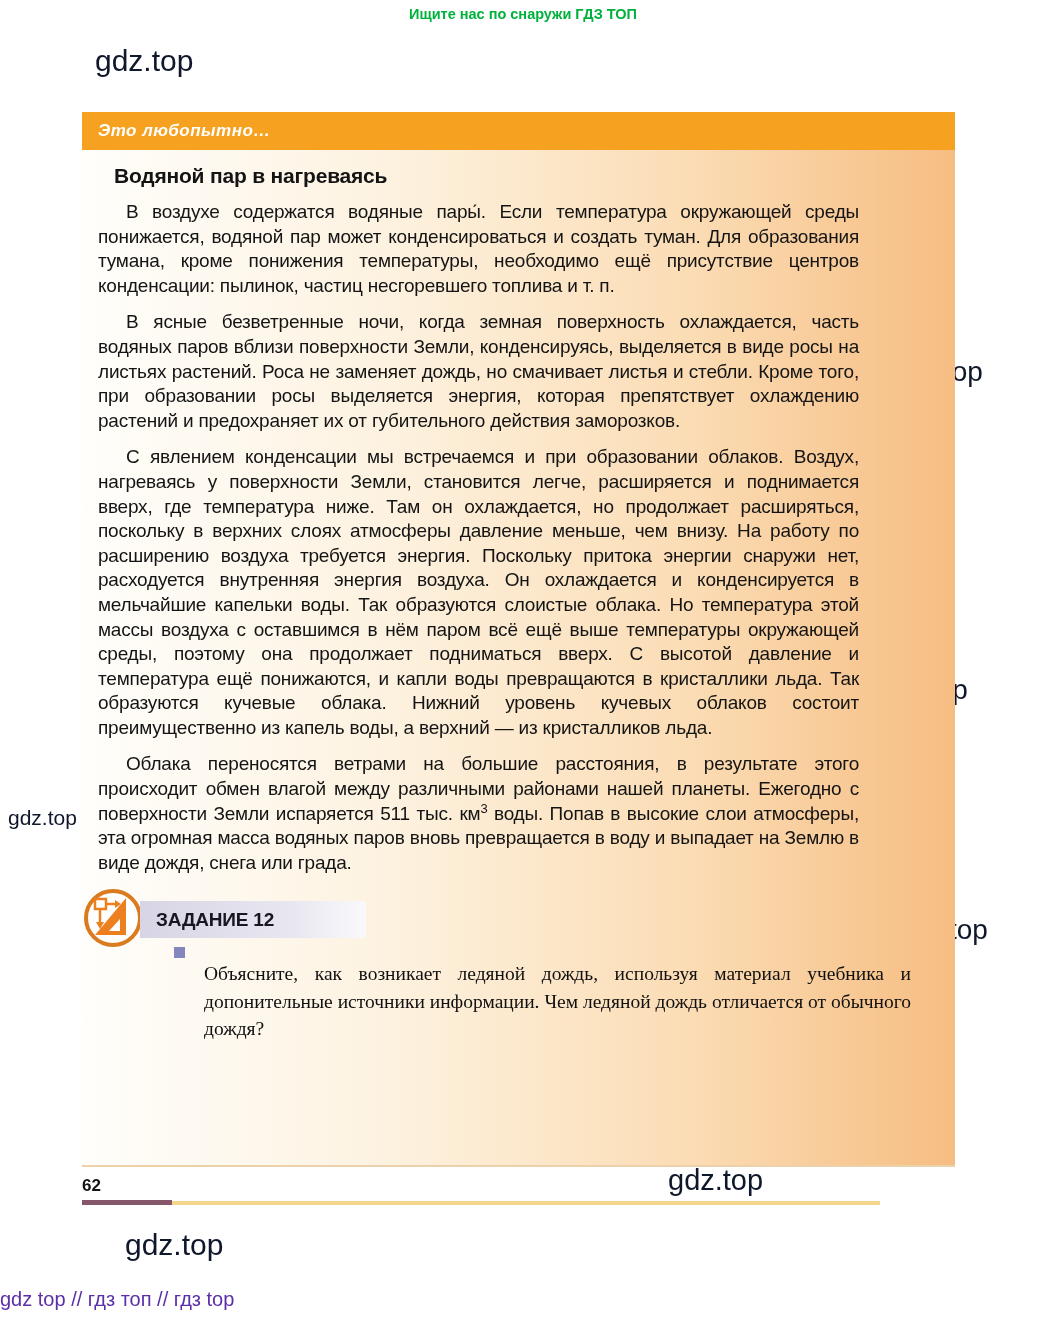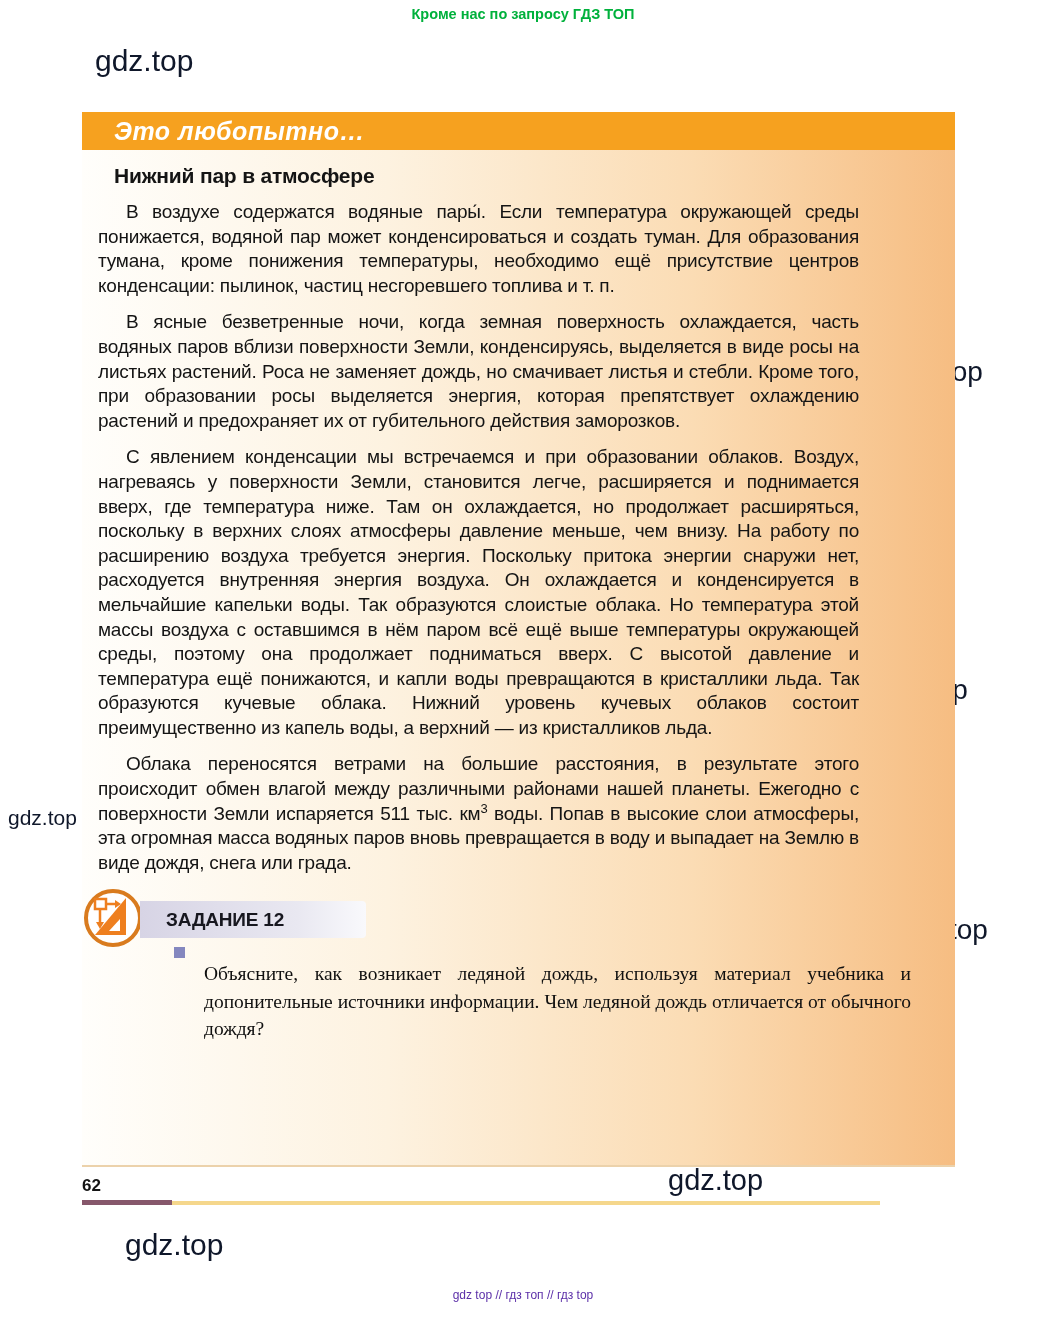--- a/index.html
+++ b/index.html
@@ -24,83 +24,83 @@
   .wm8{left:668px;top:1164px;font-size:29px;}
   .wm9{left:125px;top:1228px;font-size:30px;}
   
   .content{
     position:absolute;left:82px;top:112px;width:873px;height:1053px;
     background:linear-gradient(to right,#fffefb 0%,#fdf2e0 35%,#fbdcb4 70%,#f6bd82 100%);
     border-bottom:2px solid #ecd2ab;
   }
   .banner{
     height:38px;background:#f6a11f;color:#ffffff;
-    font-size:25px;font-weight:bold;font-style:italic;
-    line-height:38px;padding-left:32px;letter-spacing:.5px;
+    font-size:17px;font-weight:bold;font-style:italic;
+    line-height:38px;padding-left:16px;letter-spacing:.5px;
   }
   .text-col{padding:8px 84px 0 4px;}
   .article-heading{
     font-size:21px;font-weight:bold;margin:6px 0 8px 28px;letter-spacing:-.2px;
   }
   .text-col p{
     margin:12px;text-indent:28px;text-align:justify;
     font-size:19px;line-height:24.6px;letter-spacing:-.2px;
   }
   .text-col p sup{font-size:13px;line-height:0;}
   
   .task{position:relative;margin-top:10px;height:150px;}
   .task-icon{position:absolute;left:-4px;top:0;width:62px;height:62px;}
   .task-band{
     position:absolute;left:54px;top:14px;width:226px;height:37px;
     background:linear-gradient(to right,#d7d4e5 0%,#e9e8f1 70%,#f9f9fc 100%);
     border-radius:0 4px 4px 0;
   }
   .task-label{
-    line-height:37px;padding-left:26px;font-size:19px;font-weight:bold;color:#17171f;
+    line-height:37px;padding-left:16px;font-size:19px;font-weight:bold;color:#17171f;
     letter-spacing:-.2px;
   }
   .task-bullet{
     position:absolute;left:88px;top:60px;width:11px;height:11px;background:#8487bf;
   }
   .task-text{
     position:absolute;left:118px;top:48px;width:707px;
     font-family:"Liberation Serif",serif;font-size:19.5px;line-height:27.5px;
     text-align:justify;color:#101010;margin-top:25px;
   }
   
   .page-num{position:absolute;left:82px;top:1176px;font-size:17px;font-weight:bold;}
   .rule-maroon{position:absolute;left:82px;top:1200px;width:90px;height:5px;background:#86576b;}
   .rule-yellow{position:absolute;left:172px;top:1201px;width:708px;height:4px;background:#f5d78c;}
   .footer-links{
-    position:absolute;left:0;top:1288px;width:100%;text-align:center;
-    color:#5b2fa8;font-size:12px;
+    position:absolute;left:0;top:1288px;width:100%;text-align:left;
+    color:#5b2fa8;font-size:20px;
   }
 </style>
 </head>
 <body>
 
-<div class="top-hint">Кроме нас по запросу ГДЗ ТОП</div>
+<div class="top-hint">Ищите нас по снаружи ГДЗ ТОП</div>
 
 <span class="wm wm1">gdz.top</span>
 <span class="wm wm2">gdz.top</span>
 <span class="wm wm3">gdz.top</span>
 <span class="wm wm4">gdz.top</span>
 <span class="wm wm5">gdz.top</span>
 <span class="wm wm6">gdz.top</span>
 <span class="wm wm7">gdz.top</span>
 <span class="wm wm8">gdz.top</span>
 <span class="wm wm9">gdz.top</span>
 
 <div class="content">
   <div class="banner">
     <span>Это любопытно…</span>
   </div>
 
   <div class="text-col">
-    <div class="article-heading">Нижний пар в атмосфере</div>
+    <div class="article-heading">Водяной пар в нагреваясь</div>
     <p>В воздухе содержатся водяные пары́. Если температура окружающей среды понижается, водяной пар может конденсироваться и создать туман. Для образования тумана, кроме понижения температуры, необходимо ещё присутствие центров конденсации: пылинок, частиц несгоревшего топлива и т. п.</p>
     <p>В ясные безветренные ночи, когда земная поверхность охлаждается, часть водяных паров вблизи поверхности Земли, конденсируясь, выделяется в виде росы на листьях растений. Роса не заменяет дождь, но смачивает листья и стебли. Кроме того, при образовании росы выделяется энергия, которая препятствует охлаждению растений и предохраняет их от губительного действия заморозков.</p>
     <p>С явлением конденсации мы встречаемся и при образовании облаков. Воздух, нагреваясь у поверхности Земли, становится легче, расширяется и поднимается вверх, где температура ниже. Там он охлаждается, но продолжает расширяться, поскольку в верхних слоях атмосферы давление меньше, чем внизу. На работу по расширению воздуха требуется энергия. Поскольку притока энергии снаружи нет, расходуется внутренняя энергия воздуха. Он охлаждается и конденсируется в мельчайшие капельки воды. Так образуются слоистые облака. Но температура этой массы воздуха с оставшимся в нём паром всё ещё выше температуры окружающей среды, поэтому она продолжает подниматься вверх. С высотой давление и температура ещё понижаются, и капли воды превращаются в кристаллики льда. Так образуются кучевые облака. Нижний уровень кучевых облаков состоит преимущественно из капель воды, а верхний — из кристалликов льда.</p>
     <p><span>Облака переносятся ветрами на большие расстояния, в результате этого происходит обмен влагой между различными районами нашей планеты. Ежегодно с поверхности Земли испаряется 511 тыс. км</span><sup>3</sup><span> воды. Попав в высокие слои атмосферы, эта огромная масса водяных паров вновь превращается в воду и выпадает на Землю в виде дождя, снега или града.</span></p>
 
     <div class="task">
       <svg class="task-icon" viewBox="0 0 62 62">
         <circle cx="31" cy="31" r="28" fill="#ffffff" stroke="#c9c9c9" stroke-width="1"></circle>
         <circle cx="31" cy="31" r="27" fill="#ffffff" stroke="#d97b1e" stroke-width="4"></circle>
         <polygon points="44,11 44,48 13,48" fill="#ee7f1f"></polygon>

